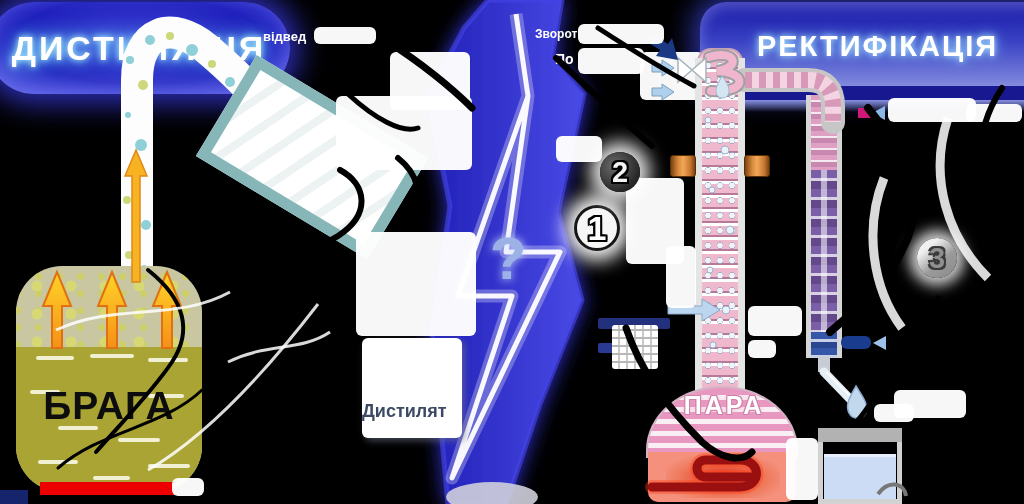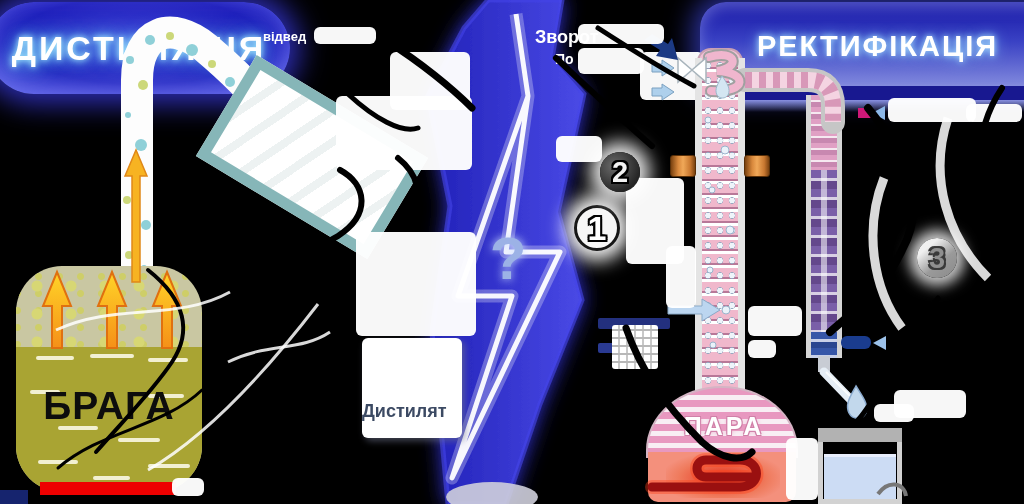--- a/index.html
+++ b/index.html
@@ -65,21 +65,21 @@
   .seg{position:absolute;left:0;width:26px}
   .seg-a{top:0;height:75px;background:repeating-linear-gradient(180deg,#e0a0c4 0 5px,#f6e8f0 5px 7px,#c888b0 7px 12px)}
   .seg-b{top:75px;height:162px;background:
      linear-gradient(90deg,transparent 40%,rgba(255,255,255,.55) 40% 60%,transparent 60%),
      repeating-linear-gradient(180deg,#7a5fa8 0 8px,#d8d0e4 8px 11px,#64488c 11px 19px)}
   .seg-c{top:237px;height:26px;background:repeating-linear-gradient(180deg,#3656a8 0 7px,#c8d0e8 7px 10px,#2a4690 10px 16px)}
 
   
   .dome{left:646px;top:386px;width:152px;height:72px;border-radius:76px 76px 0 0/64px 64px 0 0;
     background:repeating-linear-gradient(180deg,#e898c0 0 7px,#f8eef4 7px 12px);border:2px solid #d4b4c4;border-bottom:none}
-  .steam-label{left:664px;top:412px;width:120px;text-align:center;font-size:25px;font-weight:bold;letter-spacing:3px;color:#fff;
+  .steam-label{left:664px;top:391px;width:120px;text-align:center;font-size:25px;font-weight:bold;letter-spacing:3px;color:#fff;
     text-shadow:-1px -1px 0 #d080a8,1px -1px 0 #d080a8,-1px 1px 0 #d080a8,1px 1px 0 #d080a8,0 0 5px #e8a0c0}
   .boiler-body{left:648px;top:452px;width:148px;height:50px;background:#f4907c;border-radius:0 0 10px 10px;overflow:hidden}
   .heat-glow{position:absolute;left:18px;top:2px;width:114px;height:44px;
     background:radial-gradient(ellipse at 50% 55%,rgba(225,20,0,.8),rgba(225,60,0,.25) 55%,transparent 78%)}
 
   
   .beaker{left:818px;top:428px;width:84px;height:76px;border:5px solid #d2d2d2}
   .beaker-rim{left:818px;top:428px;width:84px;height:14px;background:#b2b2b2}
   .beaker-liquid{left:824px;top:454px;width:72px;height:45px;background:#ccdcf4;border-top:3px solid #e8eefc}
 
@@ -102,21 +102,21 @@
   .badge2{left:600px;top:152px;width:40px;height:40px;background:radial-gradient(circle at 35% 35%,#6a6a6a,#252525 72%);
     box-shadow:0 0 18px 10px rgba(255,255,255,.9)}
   .badge2 .d{font-size:29px;color:#f2f2f2}
   .badge3{left:917px;top:238px;width:40px;height:40px;background:linear-gradient(140deg,#f0f0f0 25%,#9a9a9a 60%,#8a8a8a);
     box-shadow:0 0 14px 8px rgba(255,255,255,.8)}
   .badge3 .d{font-size:29px;color:#8f8f8f;text-shadow:-2px -2px 0 #3a3a3a,2px -2px 0 #3a3a3a,-2px 2px 0 #3a3a3a,2px 2px 0 #3a3a3a}
 
   
   .pipe-txt{color:#fff;font-weight:bold}
   .txt-outlet{left:263px;top:29px;font-size:13px}
-  .txt-reflux{left:535px;top:27px;font-size:18px}
+  .txt-reflux{left:535px;top:27px;font-size:12px}
   .txt-supply{left:555px;top:51px;font-size:14px}
 
   
   .wp{background:rgba(255,255,255,.97);border-radius:6px}
 </style>
 </head>
 <body>
 
 <div id="canvas">
 

